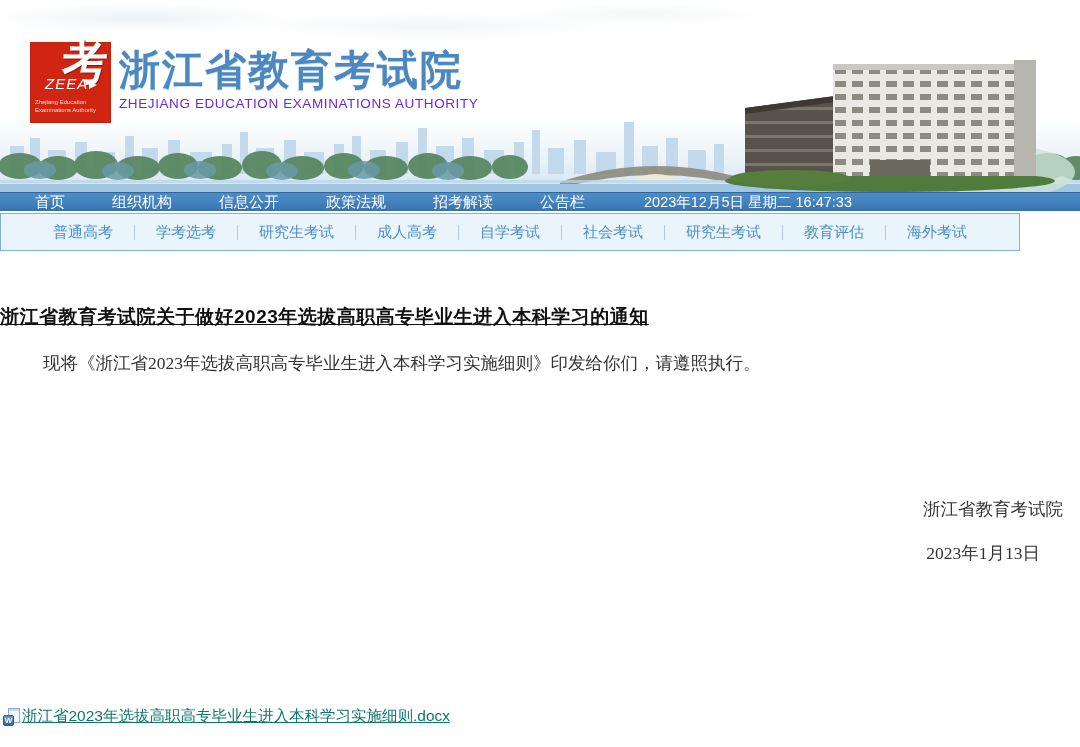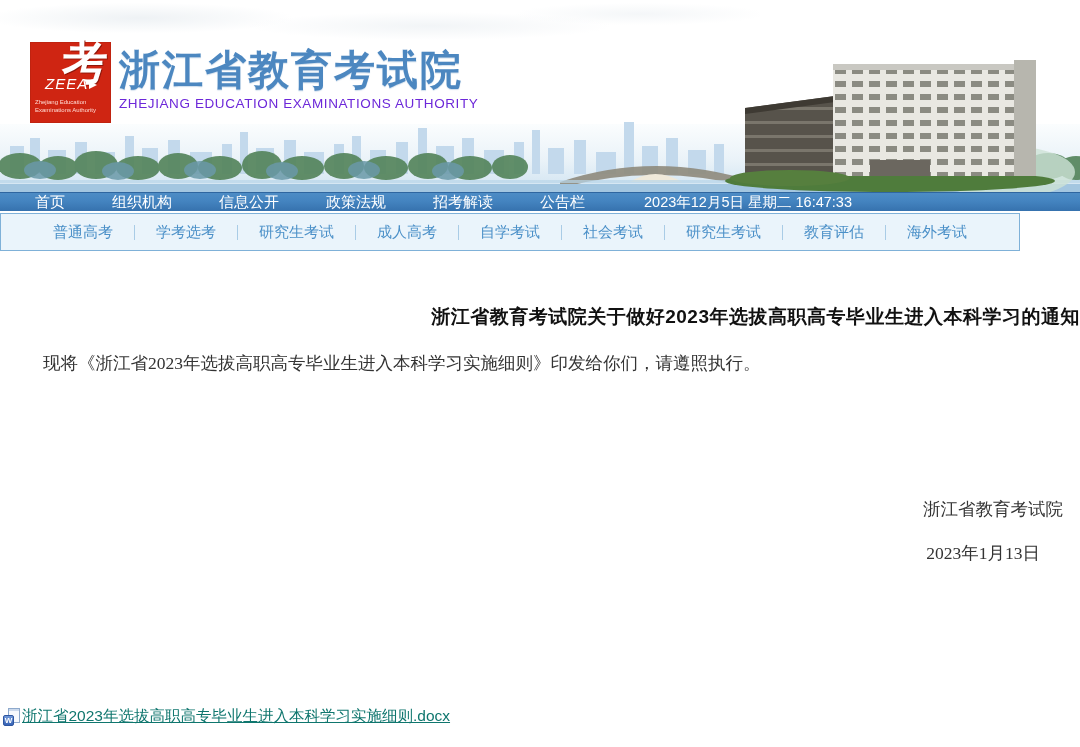--- a/index.html
+++ b/index.html
@@ -68,22 +68,22 @@
     padding: 0 52px;
   }
   .subnav-item {
     color: #4b90c8; font-size: 15px; text-decoration: none; cursor: pointer; white-space: nowrap;
   }
   .subnav-sep { width: 1px; height: 15px; background: #a9cce6; }
 
   
   .article { position: relative; width: 1080px; }
   .art-title {
-    margin-top: 53px; text-align: right;
-    font-size: 19px; font-weight: bold; color: #111111; letter-spacing: 0.5px;
+    margin-top: 53px; text-align: left;
+    font-size: 19px; font-weight: bold; color: #111111; letter-spacing: 0.5px; text-decoration: underline;
   }
   .art-meta { margin-top: 15px; text-align: center; font-size: 12px; color: #333333; }
   .art-body {
     font-family: "Liberation Serif", "DejaVu Serif", serif;
     color: #333333; font-size: 17.5px;
   }
   .art-p1 { margin: 63px 0 0 8px; }
   .art-p2 { margin: 21px 8px 0 8px; text-indent: 2em; }
   .sign-name { margin-top: 122px; text-align: right; padding-right: 17px; font-size: 17.5px; }
   .sign-date { margin-top: 20px; text-align: right; padding-right: 40px; font-size: 17.5px; }

